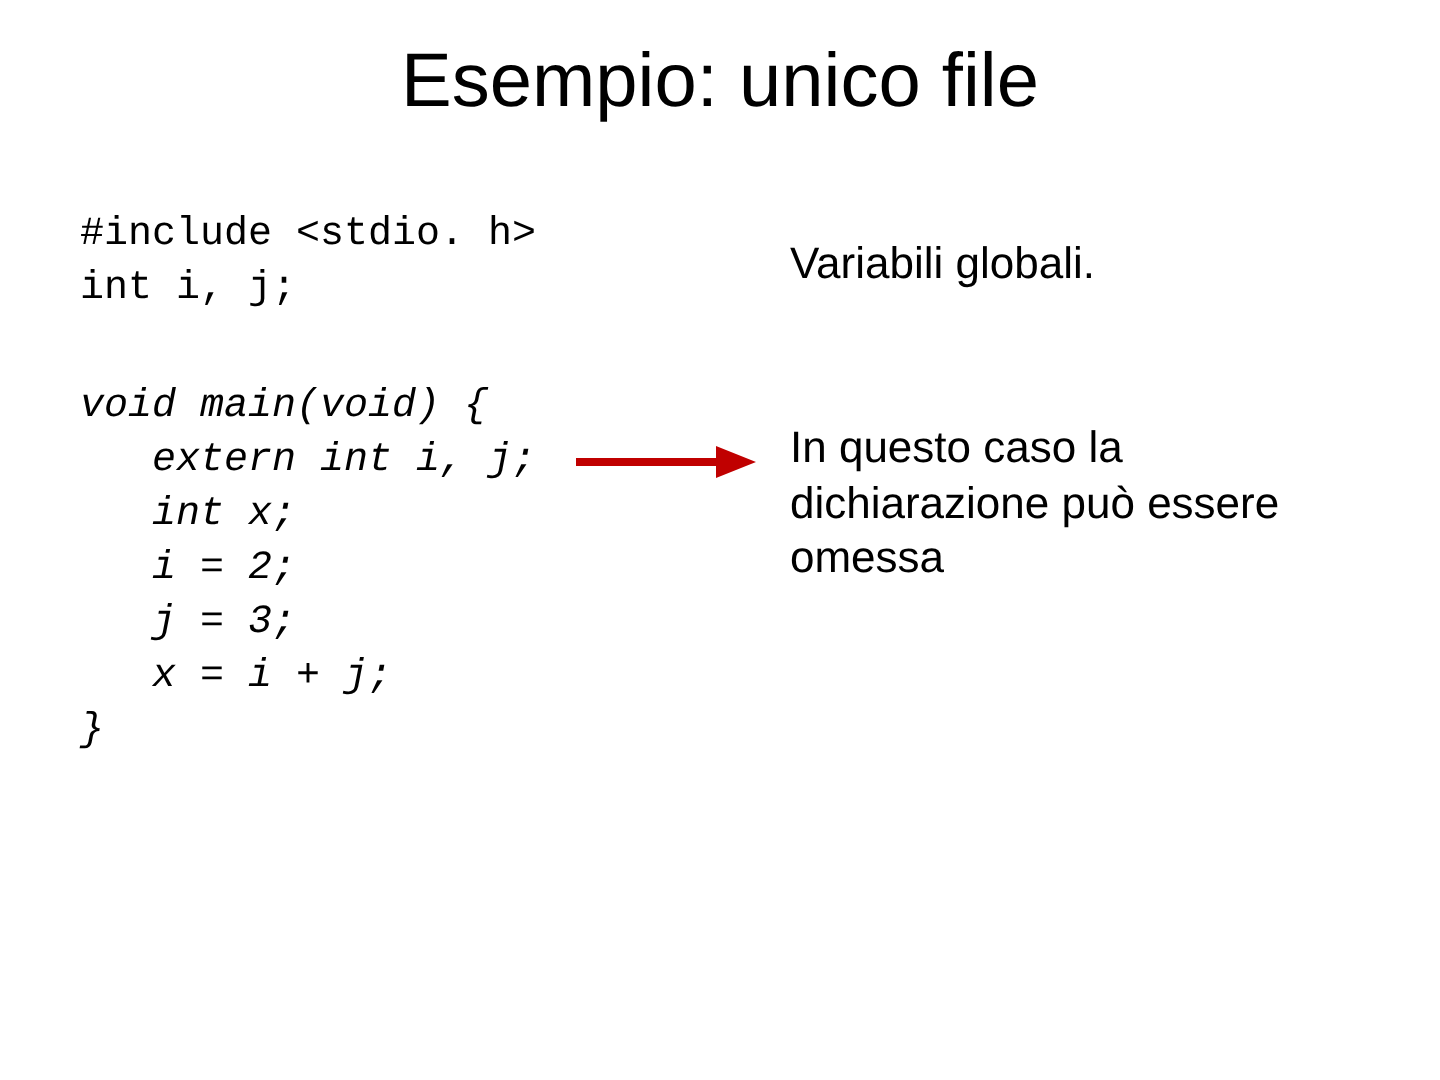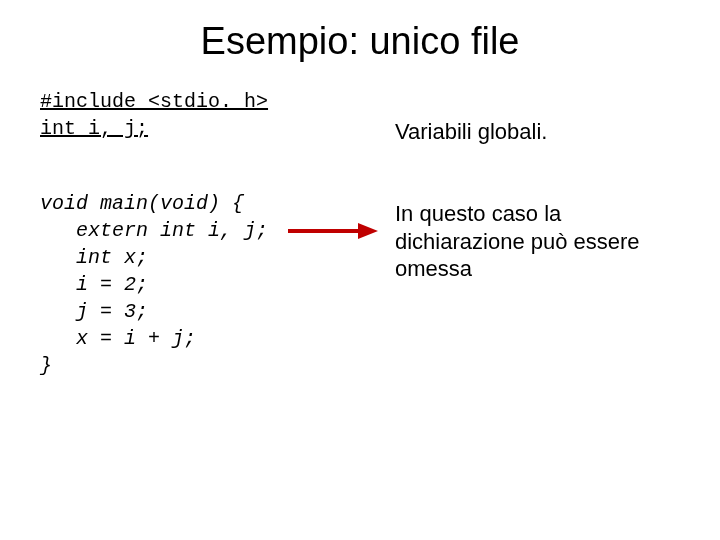--- a/index.html
+++ b/index.html
@@ -28,29 +28,29 @@
     font-weight: normal;
   }
   .code-block {
     position: absolute;
     left: 40px;
     font-family: "Courier New", Courier, monospace;
     font-size: 20px;
     line-height: 1.35;
     white-space: pre;
   }
-  .code1 { top: 88px; text-decoration: underline; }
+  .code1 { top: 104px; }
   .code2 { top: 190px; font-style: italic; }
   .note {
     position: absolute;
     font-size: 22px;
     line-height: 1.25;
   }
   .note1 { top: 118px; left: 395px; }
-  .note2 { top: 200px; left: 395px; width: 280px; }
+  .note2 { top: 210px; left: 395px; width: 280px; }
   .arrow {
     position: absolute;
     left: 288px;
     top: 224px;
     width: 90px;
     height: 14px;
   }
   .arrow-line {
     position: absolute;
     left: 0;

